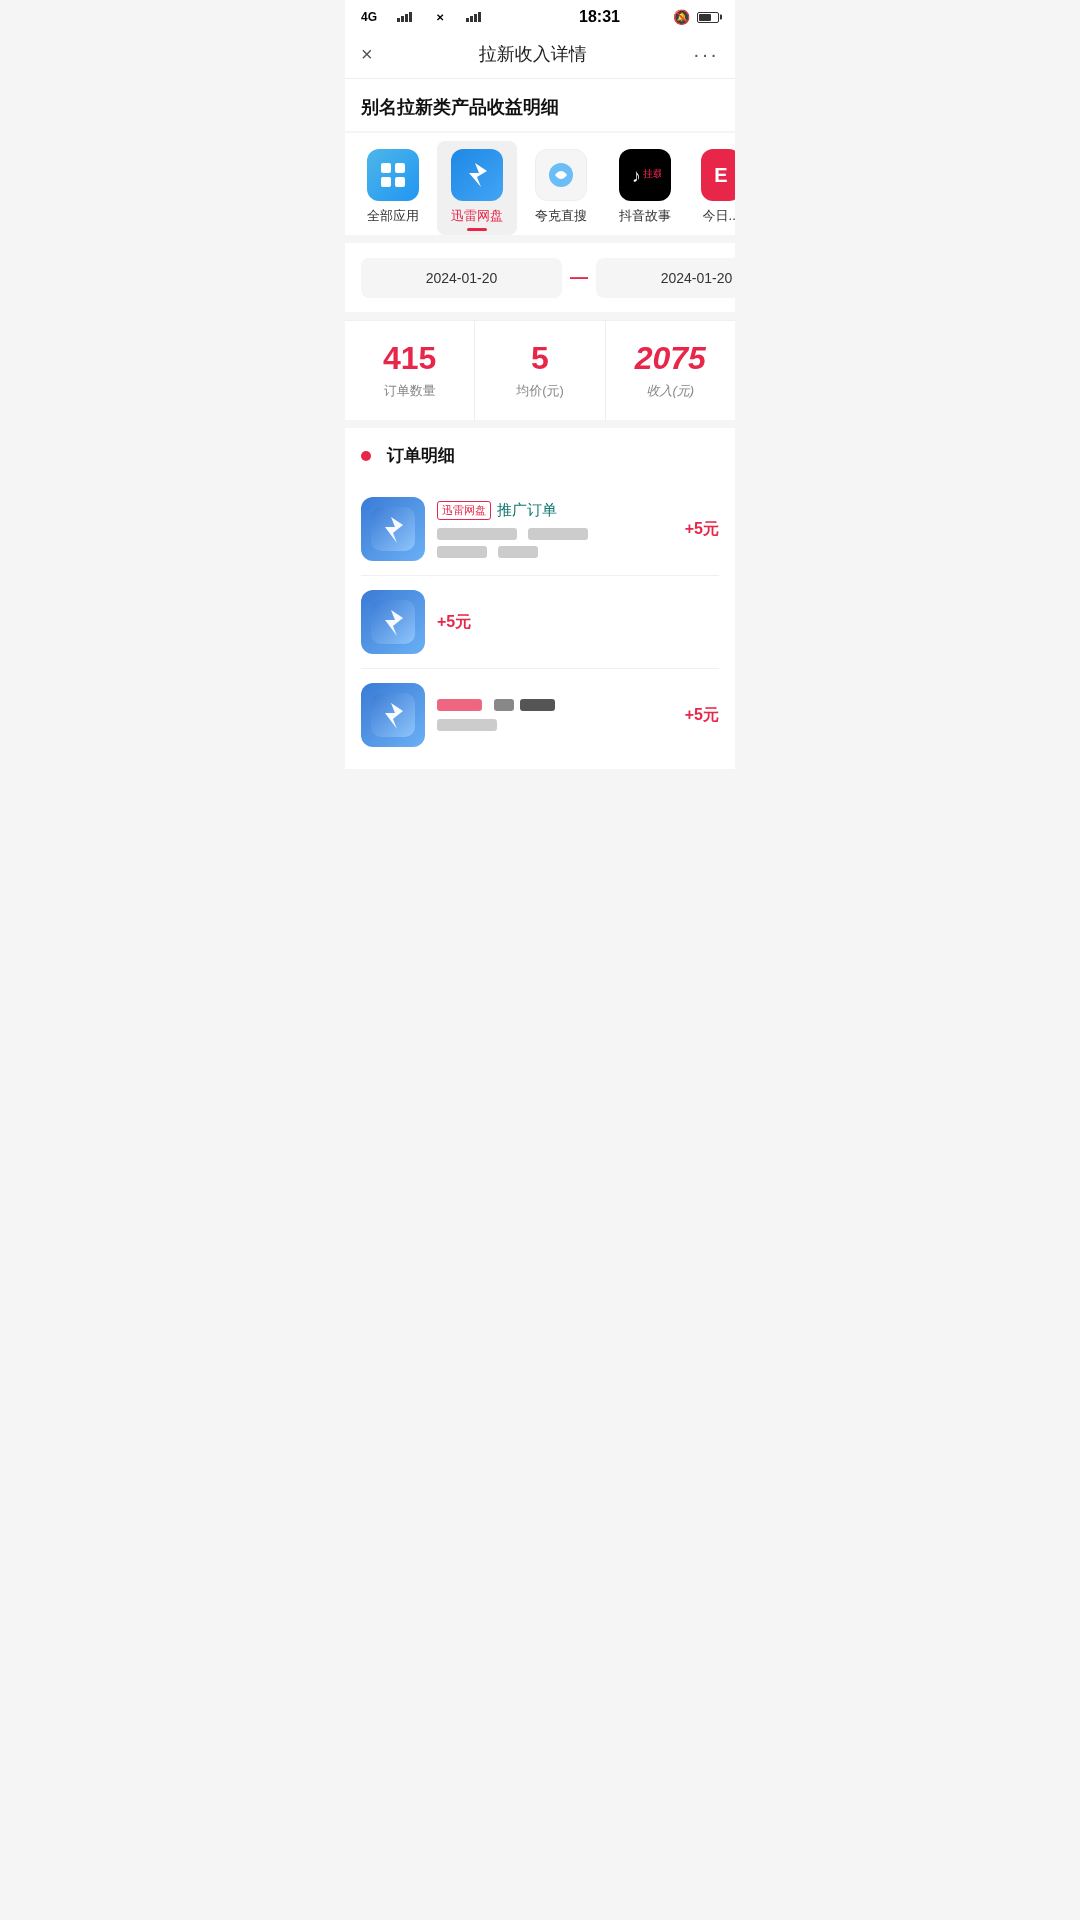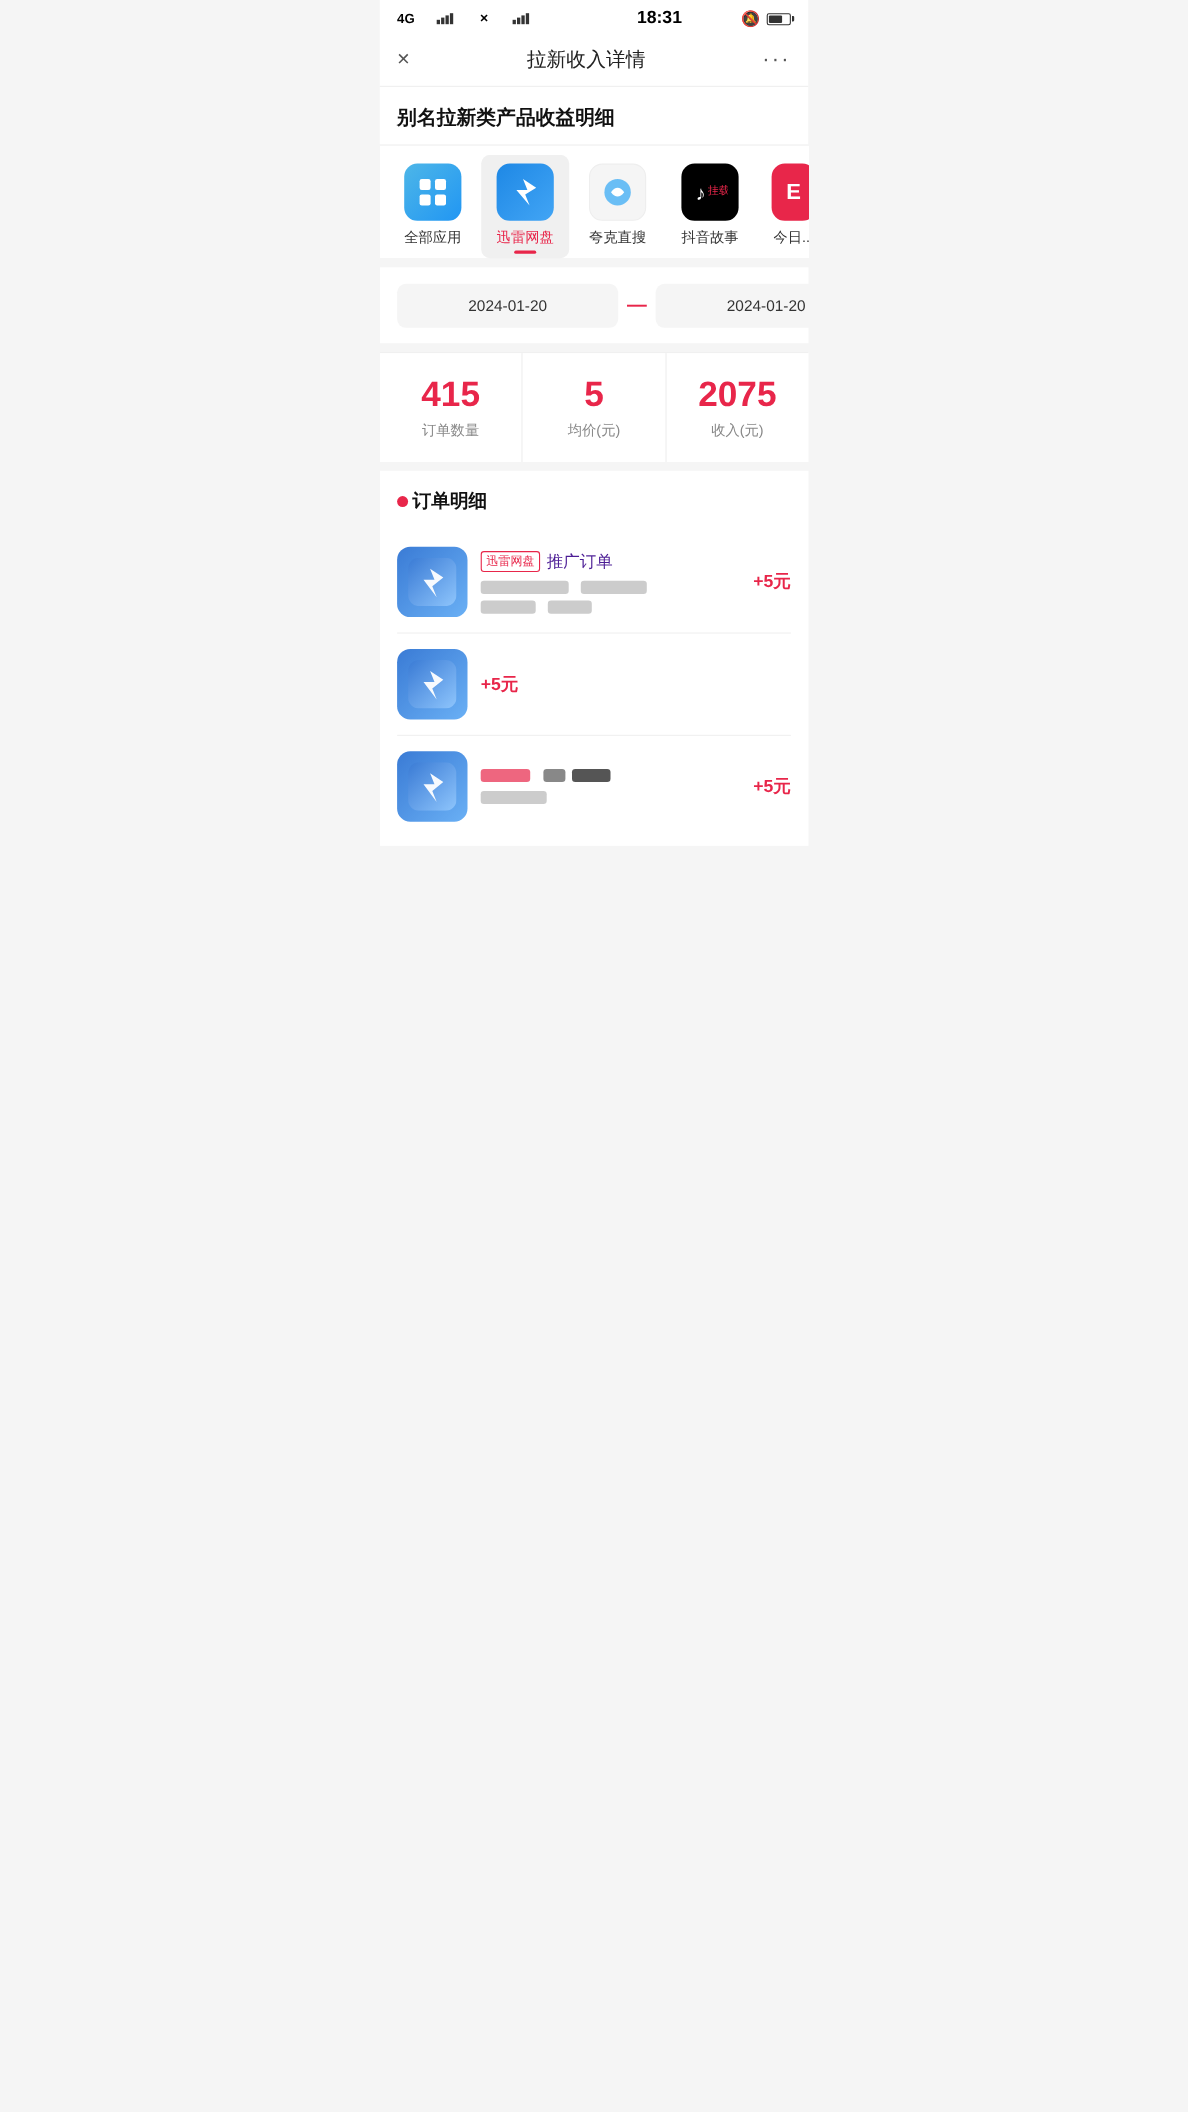--- a/index.html
+++ b/index.html
@@ -143,33 +143,33 @@
       border-top: 1px solid #f0f0f0;
     }
     .stat-item {
       flex: 1;
       display: flex;
       flex-direction: column;
       align-items: center;
       padding: 20px 8px;
       border-right: 1px solid #eee;
     }
-    .stat-item:last-child { border-right: none; }
+    .stat-item:last-child { border-right: none; font-style: italic; }
     .stat-value { font-size: 32px; font-weight: 700; color: #e8264a; line-height: 1.1; }
     .stat-label { font-size: 13px; color: #888; margin-top: 6px; }
 
     .orders-section {
       background: #fff;
       margin-top: 8px;
       padding: 16px 16px 8px;
     }
     .orders-title {
       display: flex;
       align-items: center;
-      gap: 4px;
+      gap: 16px;
       font-size: 17px;
       font-weight: 700;
       color: #111;
       margin-bottom: 16px;
     }
     .orders-dot {
       width: 10px; height: 10px;
       background: #e8264a;
       border-radius: 50%;
       flex-shrink: 0;
@@ -200,21 +200,21 @@
       margin-bottom: 6px;
     }
     .order-app-tag {
       border: 1px solid #e8264a;
       color: #e8264a;
       font-size: 11px;
       padding: 1px 4px;
       border-radius: 3px;
       white-space: nowrap;
     }
-    .order-type { font-size: 15px; font-weight: 500; color: #4c1d95; }
+    .order-type { font-size: 15px; font-weight: 500; color: #0f766e; }
     .order-info { font-size: 12px; color: #bbb; margin-top: 4px; }
     .blurred-text {
       display: inline-block;
       background: #ccc;
       border-radius: 3px;
       color: transparent;
       user-select: none;
       height: 12px;
       vertical-align: middle;
     }

